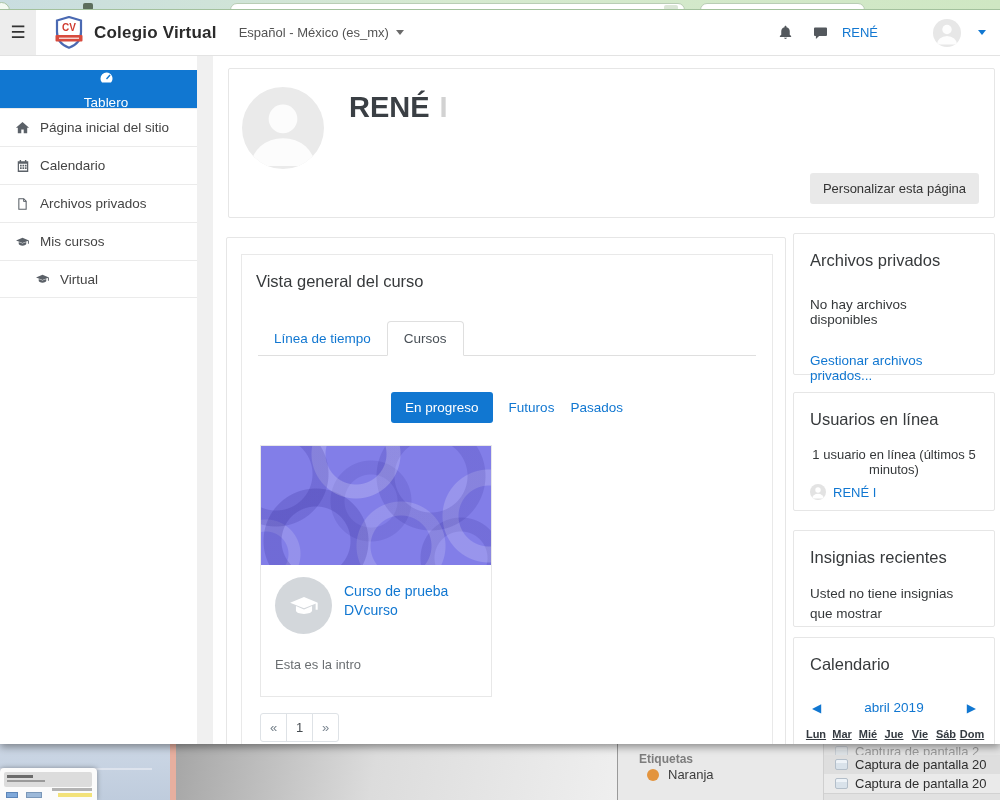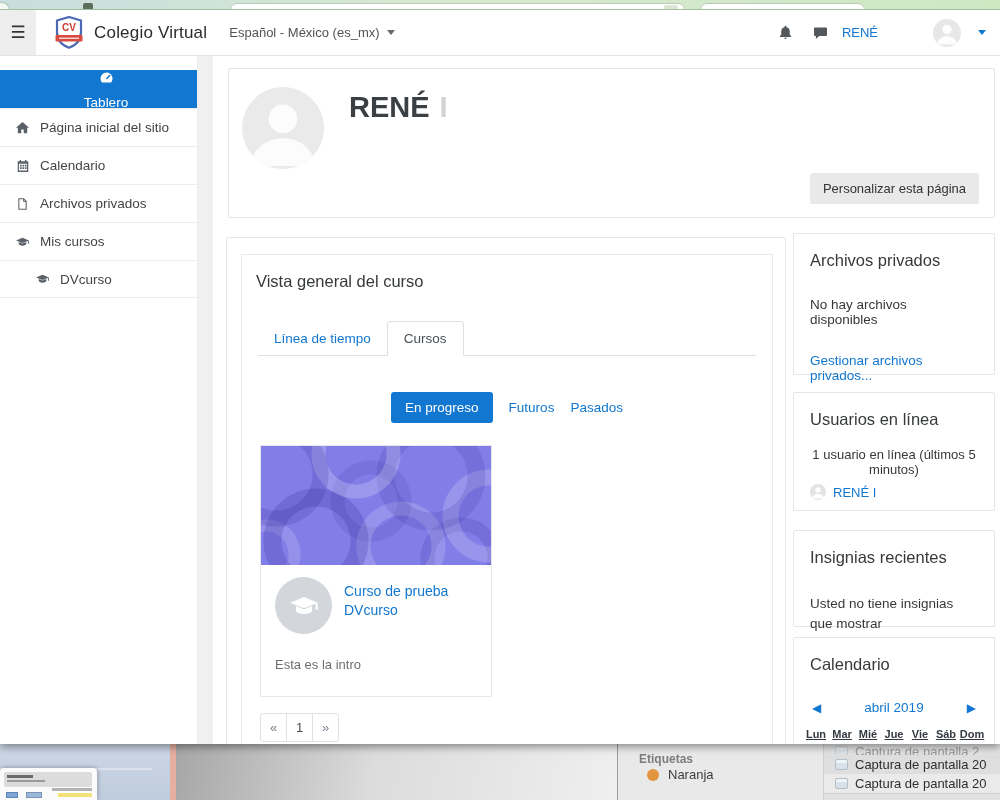--- a/index.html
+++ b/index.html
@@ -46,21 +46,21 @@
   .chrome-circle { position:absolute; left:-7px; top:2px; width:17px; height:17px; border-radius:50%; background:#f4faf3; border:1px solid #a9c4a4; }
   .chrome-dark { position:absolute; left:83px; top:3px; width:10px; height:7px; background:#5d6e5d; border-radius:2px; }
   .chrome-pill1 { position:absolute; left:230px; top:3px; width:455px; height:14px; border-radius:7px; background:#ffffff; border:1px solid #b9cdb5; }
   .chrome-pill-btn { position:absolute; left:664px; top:5px; width:14px; height:5px; background:#dbe6d7; border-radius:2px; }
   .chrome-pill2 { position:absolute; left:700px; top:3px; width:165px; height:14px; border-radius:7px; background:#ffffff; border:1px solid #b9cdb5; }
 
   
   .navbar { position:absolute; left:0; top:10px; width:1000px; height:46px; background:#fff; border-bottom:1px solid #e3e3e3; display:flex; align-items:center; }
   .hamburger { width:36px; height:45px; background:#ededed; display:flex; align-items:center; justify-content:center; font-size:17px; color:#333; cursor:pointer; }
   .brand { display:flex; align-items:center; gap:11px; margin-left:19px; }
-  .brand-name { font-size:17px; font-weight:normal; color:#2b2b2b; letter-spacing:.2px; }
+  .brand-name { font-size:17px; font-weight:bold; color:#2b2b2b; letter-spacing:.2px; }
   .lang { display:flex; align-items:center; gap:7px; margin-left:22px; font-size:13px; color:#535353; }
   .caret-dn { width:0; height:0; border-left:4px solid transparent; border-right:4px solid transparent; border-top:5px solid #6a6a6a; }
   .nav-right { margin-left:auto; display:flex; align-items:center; margin-right:14px; }
   .nav-ic { color:#53585d; display:flex; }
   .nav-user { color:#1177d1; font-size:13px; margin-left:13px; }
   .nav-avatar { width:28px; height:28px; border-radius:50%; background:#e7e7e7; margin-left:55px; overflow:hidden; display:flex; align-items:center; justify-content:center; }
   .caret-blue { width:0; height:0; border-left:4px solid transparent; border-right:4px solid transparent; border-top:5px solid #1177d1; margin-left:17px; }
 
   
   .drawer { position:absolute; left:0; top:56px; width:197px; bottom:0; background:#fff; padding-top:14px; }
@@ -272,21 +272,21 @@
       </span>
       <span>Mis cursos</span>
     </div>
     <div class="ditem sub">
       <span class="ic">
         <svg width="16" height="14" viewBox="0 0 16 16">
             <path fill="currentColor" d="M8 3.2.6 6.2 8 9.2l7.4-3zM3.7 8v2.4c0 1 1.9 1.8 4.3 1.8s4.3-.8 4.3-1.8V8L8 9.8z"></path>
             <rect x="14.2" y="6.4" width="1.1" height="3.6" fill="currentColor"></rect>
           </svg>
       </span>
-      <span>DVcurso</span>
+      <span>Virtual</span>
     </div>
   </nav>
   <div class="drawer-gap"></div>
 
   <div class="main">
 
     <section class="card header-card">
       <div class="big-avatar">
         <svg width="82" height="82" viewBox="0 0 16 16">
             <circle cx="8" cy="6.2" r="2.8" fill="#fcfcfc"></circle>
@@ -352,21 +352,21 @@
               <circle cx="8" cy="6" r="2.7" fill="#fff"></circle>
               <path d="M2.2 14.6a5.8 4.9 0 0 1 11.6 0z" fill="#fff"></path>
             </svg>
         </span>
         <a href="#">RENÉ I</a>
       </div>
     </section>
 
     <section class="card rcol-card" style="top:474px; height:97px;">
       <div class="blk-title">Insignias recientes</div>
-      <div class="blk-text" style="margin-top:27px; line-height:1.5;">Usted no tiene insignias que mostrar</div>
+      <div class="blk-text" style="margin-top:17px; line-height:1.5;">Usted no tiene insignias que mostrar</div>
     </section>
 
     <section class="card rcol-card" style="top:581px; height:160px;">
       <div class="blk-title">Calendario</div>
       <div class="cal-nav">
         <span class="cal-arrow">◀</span>
         <span class="cal-month">abril 2019</span>
         <span class="cal-arrow">▶</span>
       </div>
       <div class="cal-days">

